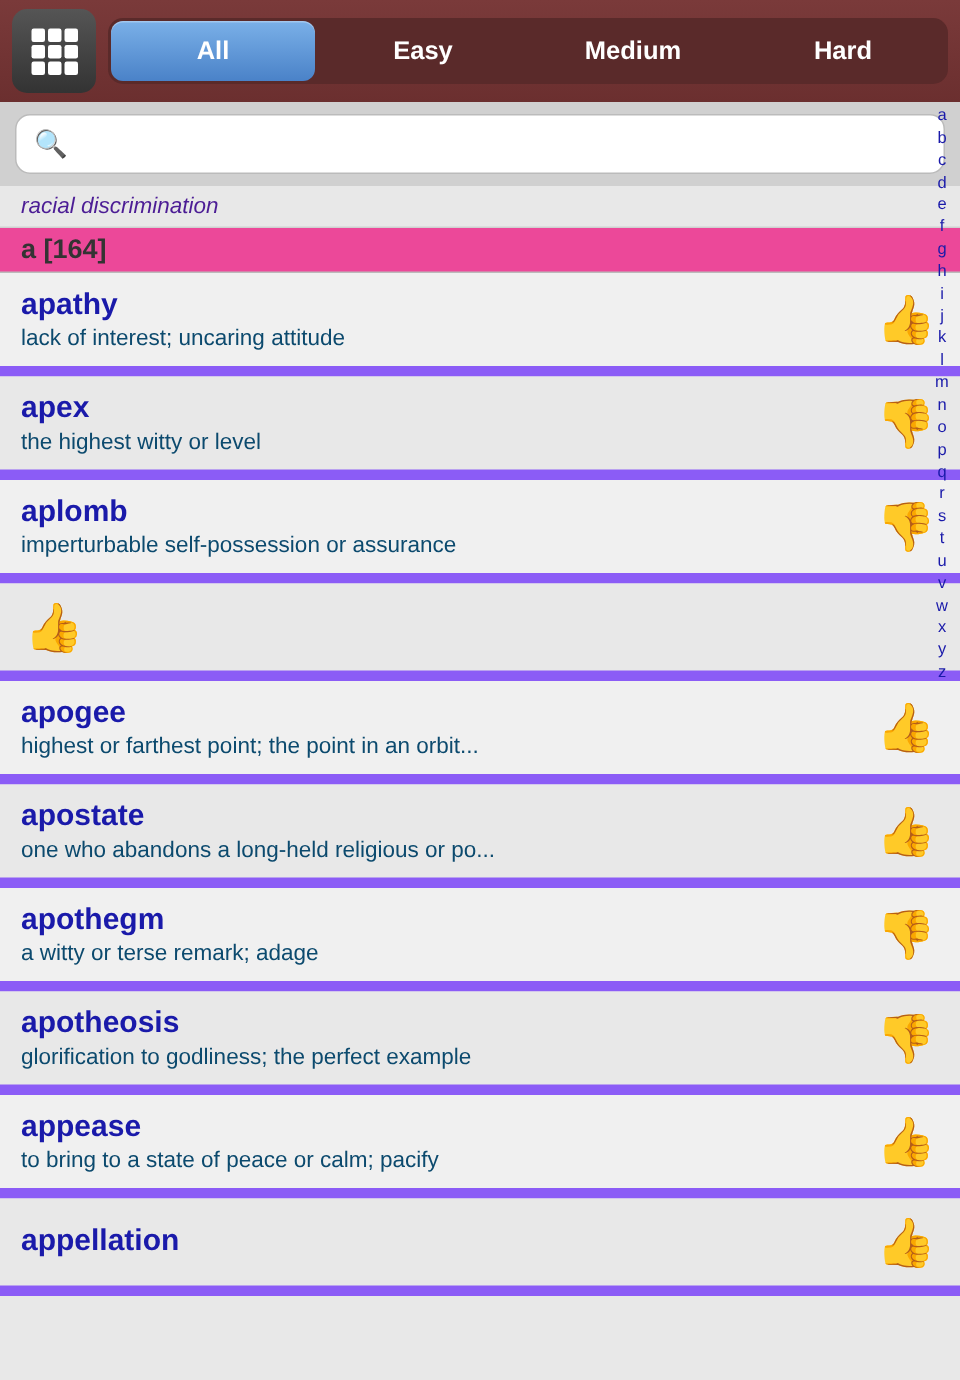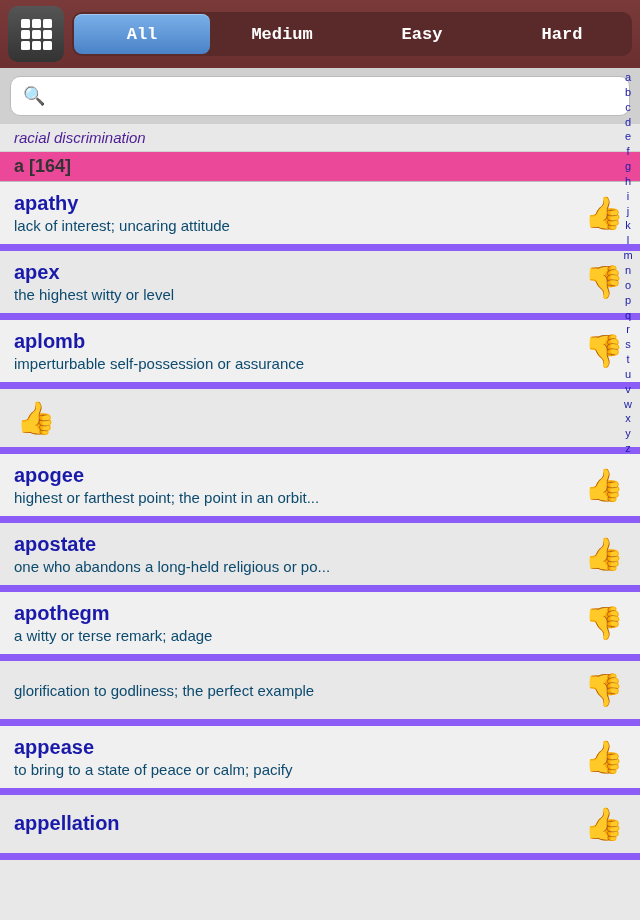--- a/index.html
+++ b/index.html
@@ -39,21 +39,20 @@
       height: 36px;
     }
 
     .tab-bar {
       display: flex;
       flex: 1;
       height: 44px;
       border-radius: 10px;
       overflow: hidden;
       background: #5a2a2a;
-      font-family: Liberation Mono, monospace;
     }
 
     .tab {
       flex: 1;
       display: flex;
       align-items: center;
       justify-content: center;
       color: white;
       font-size: 17px;
       font-weight: 600;
@@ -207,22 +206,22 @@
       <rect x="3" y="14" width="9" height="9" rx="1.5" fill="white"></rect>
       <rect x="14" y="14" width="9" height="9" rx="1.5" fill="white"></rect>
       <rect x="25" y="14" width="9" height="9" rx="1.5" fill="white"></rect>
       <rect x="3" y="25" width="9" height="9" rx="1.5" fill="white"></rect>
       <rect x="14" y="25" width="9" height="9" rx="1.5" fill="white"></rect>
       <rect x="25" y="25" width="9" height="9" rx="1.5" fill="white"></rect>
     </svg>
   </div>
   <div class="tab-bar">
     <div class="tab active">All</div>
+    <div class="tab">Easy</div>
     <div class="tab">Medium</div>
-    <div class="tab">Easy</div>
     <div class="tab">Hard</div>
   </div>
 </div>
 
 <div class="search-container">
   <div class="search-bar">
     <span class="search-icon-span">🔍</span>
     <input class="search-input" type="text" style="">
   </div>
 </div>
@@ -276,20 +275,21 @@
     </div>
     <div class="word-item">
       <div class="word-content">
         <div class="word-title">apothegm</div>
         <div class="word-def">a witty or terse remark; adage</div>
       </div>
       <div class="thumb-icon">👎</div>
     </div>
     <div class="word-item">
       <div class="word-content">
+        <div class="word-title">apotheosis</div>
         <div class="word-def">glorification to godliness; the perfect example</div>
       </div>
       <div class="thumb-icon">👎</div>
     </div>
     <div class="word-item">
       <div class="word-content">
         <div class="word-title">appease</div>
         <div class="word-def">to bring to a state of peace or calm; pacify</div>
       </div>
       <div class="thumb-icon">👍</div>

